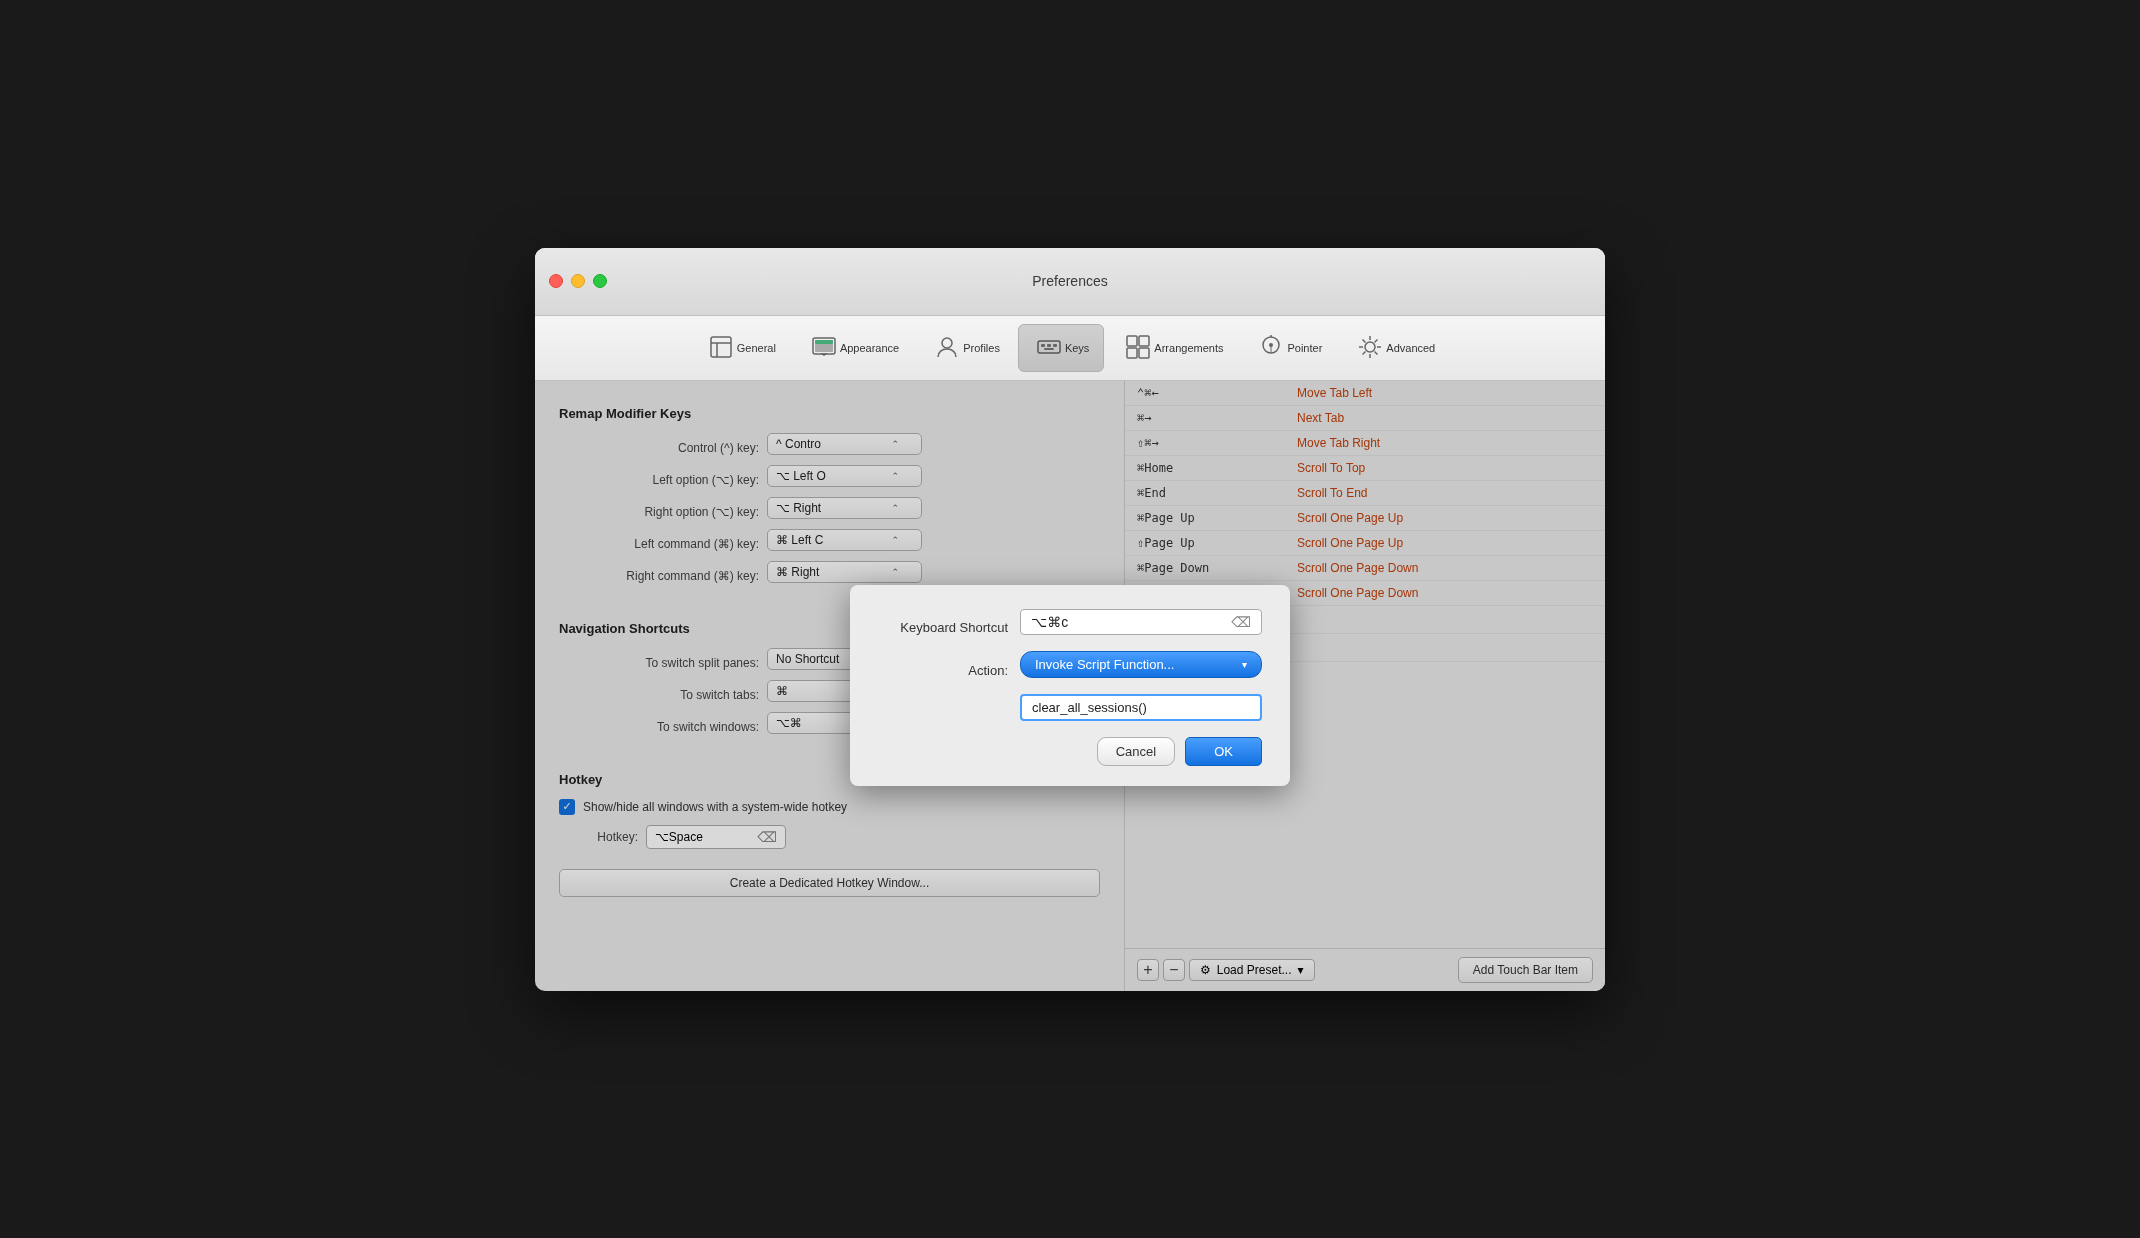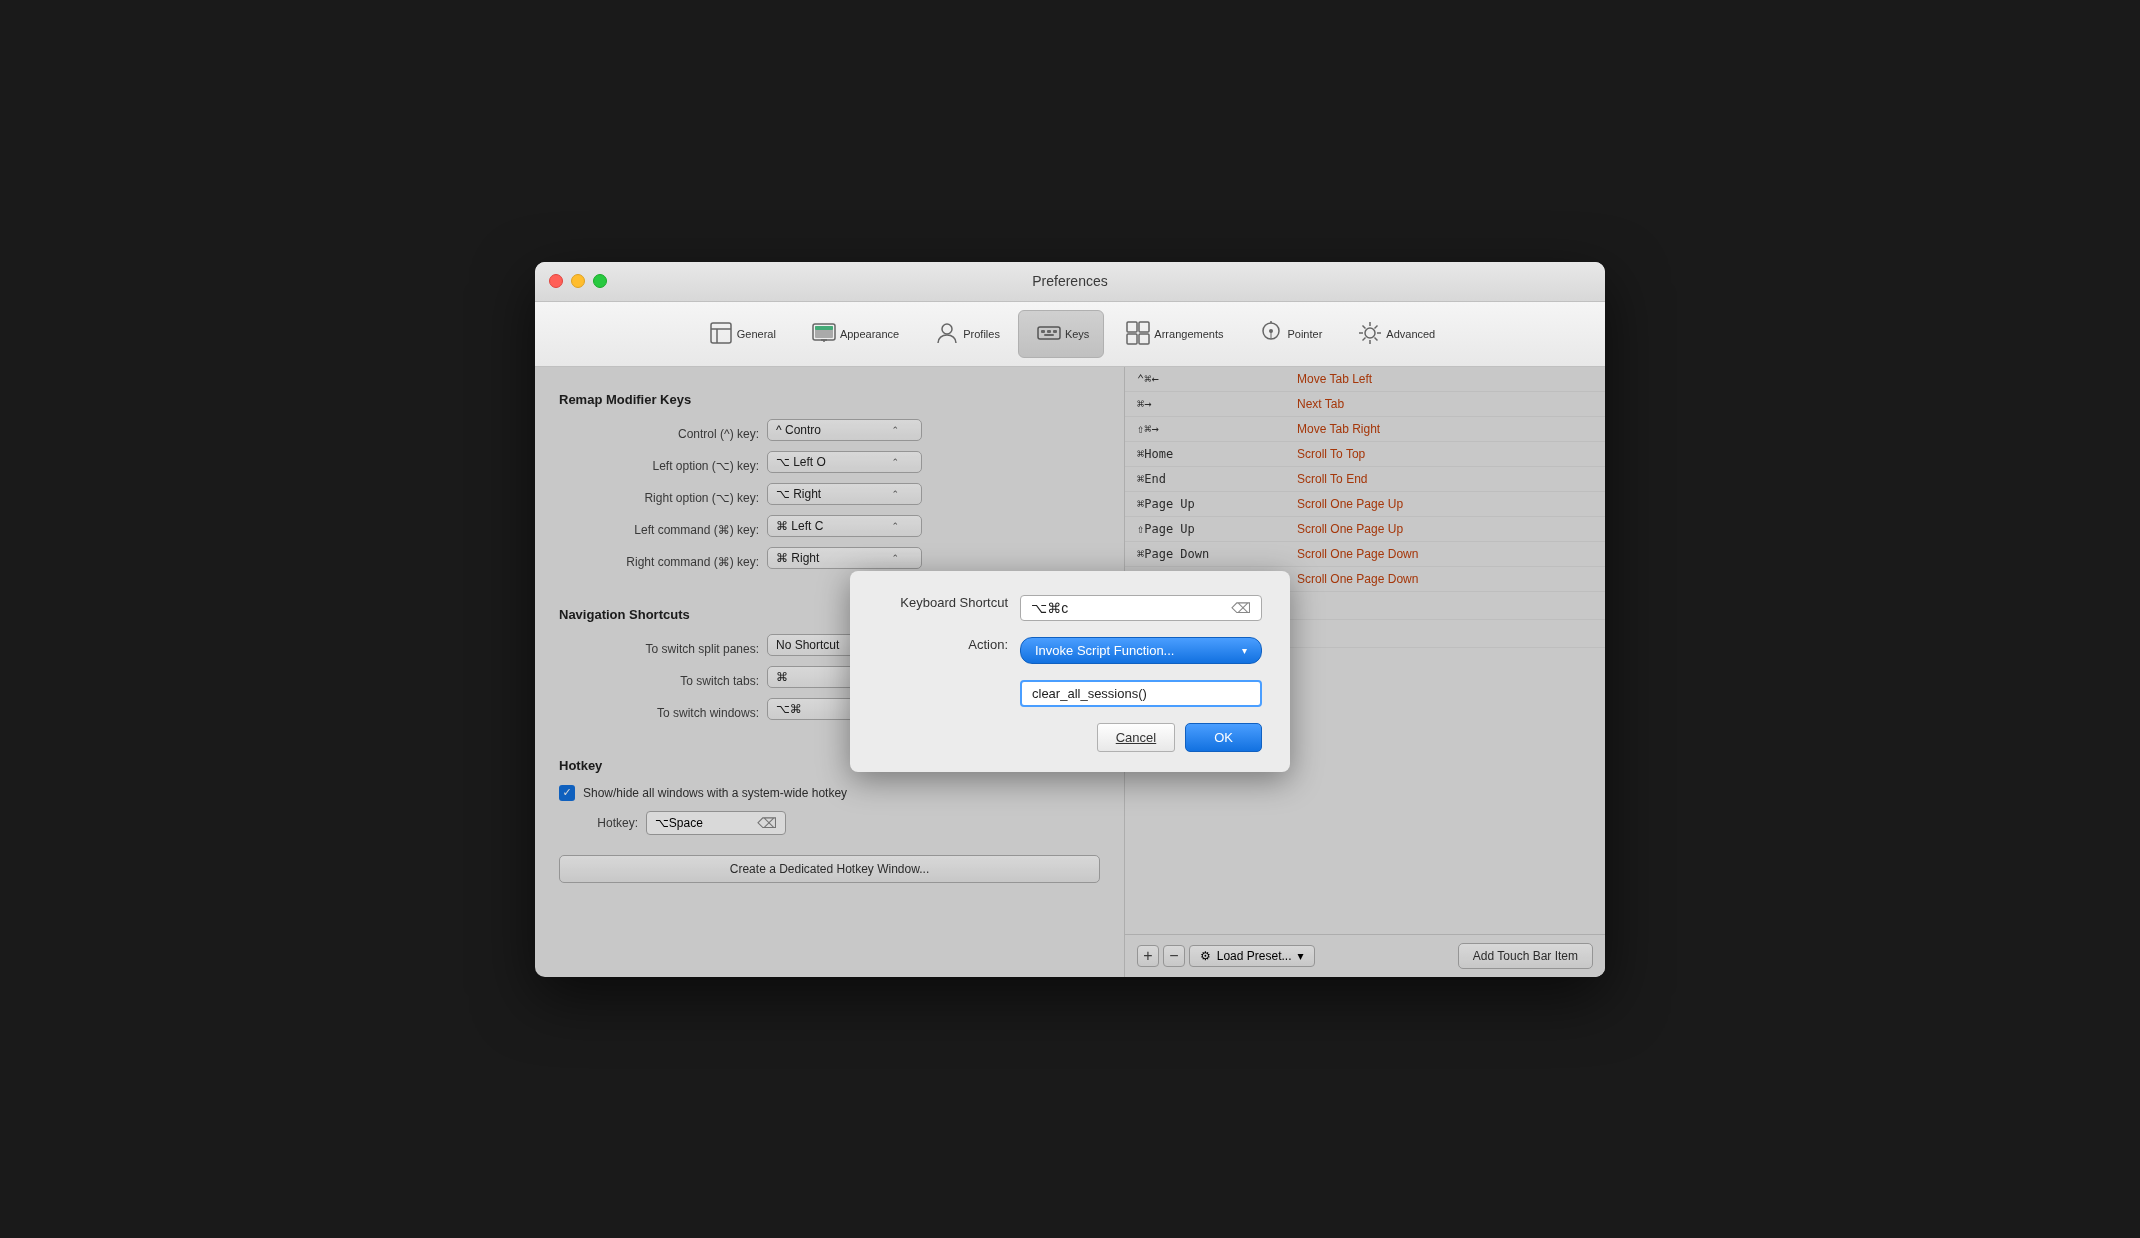--- a/index.html
+++ b/index.html
@@ -13,21 +13,21 @@
     }
     .window {
       width: 1070px;
       background: #ebebeb;
       border-radius: 10px;
       box-shadow: 0 20px 60px rgba(0,0,0,0.6);
       overflow: hidden;
     }
     .title-bar {
       background: linear-gradient(180deg, #e8e8e8 0%, #d8d8d8 100%);
-      height: 40px;
+      height: 68px;
       display: flex;
       align-items: center;
       justify-content: center;
       position: relative;
       border-bottom: 1px solid #c0c0c0;
     }
     .traffic-lights {
       position: absolute;
       left: 14px;
       display: flex;
@@ -281,21 +281,21 @@
     }
     .modal {
       background: #ececec;
       border-radius: 8px;
       box-shadow: 0 8px 32px rgba(0,0,0,0.4);
       padding: 24px 28px 20px;
       width: 440px;
     }
     .modal-row {
       display: flex;
-      align-items: flex-start;
+      align-items: flex-end;
       margin-bottom: 16px;
       gap: 12px;
     }
     .modal-label {
       font-size: 13px;
       color: #333;
       text-align: right;
       min-width: 130px;
     }
     .modal-shortcut-field {
@@ -346,26 +346,25 @@
     }
     .modal-buttons {
       display: flex;
       justify-content: flex-end;
       gap: 10px;
       margin-top: 8px;
     }
     .btn-cancel {
       background: linear-gradient(180deg, #fefefe 0%, #e8e8e8 100%);
       border: 1px solid #b0b0b0;
-      border-radius: 3px;
+      border-radius: 9px;
       padding: 6px 18px;
       font-size: 13px;
       cursor: pointer;
       color: #333;
-      text-decoration: underline;
     }
     .btn-ok {
       background: linear-gradient(180deg, #4a9eff 0%, #1271e0 100%);
       border: 1px solid #1060c0;
       border-radius: 5px;
       padding: 6px 28px;
       font-size: 13px;
       cursor: pointer;
       color: white;
       font-weight: 500;

